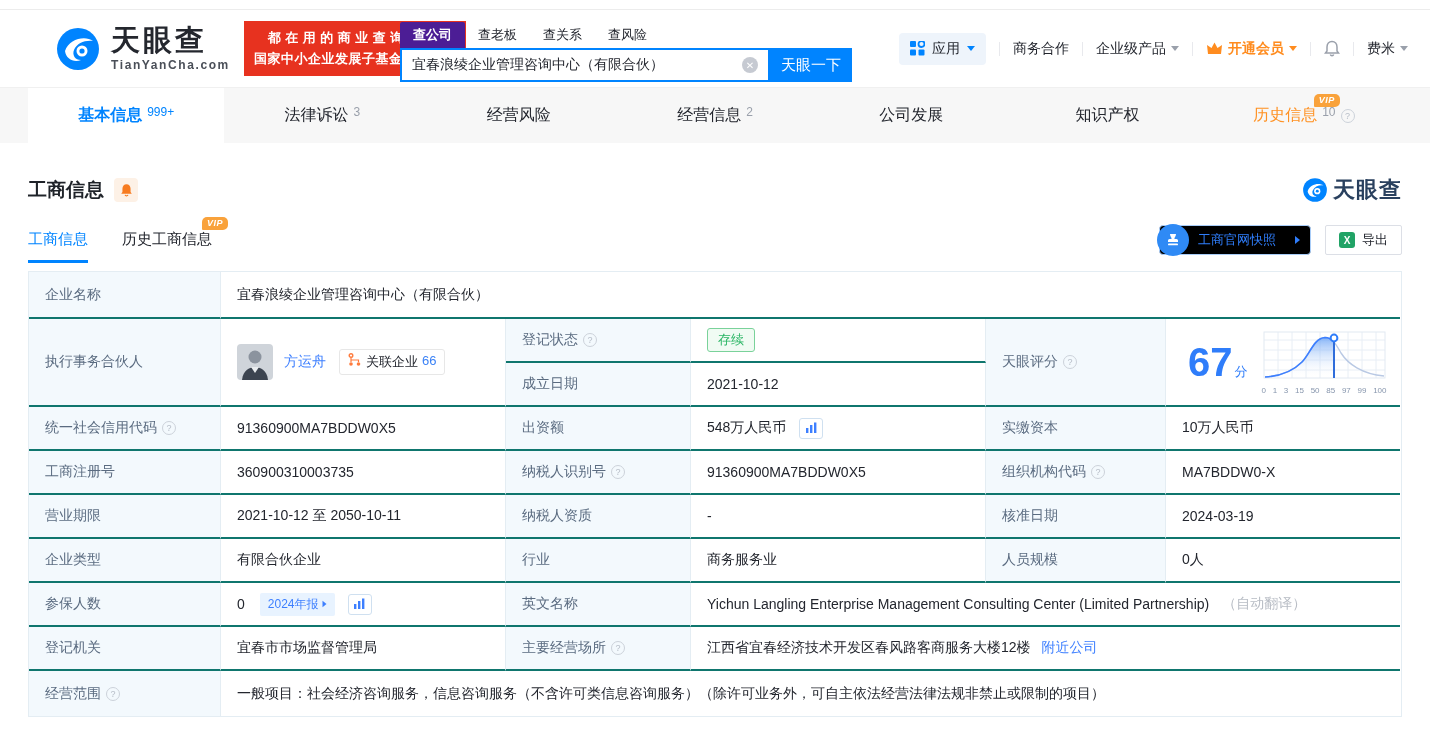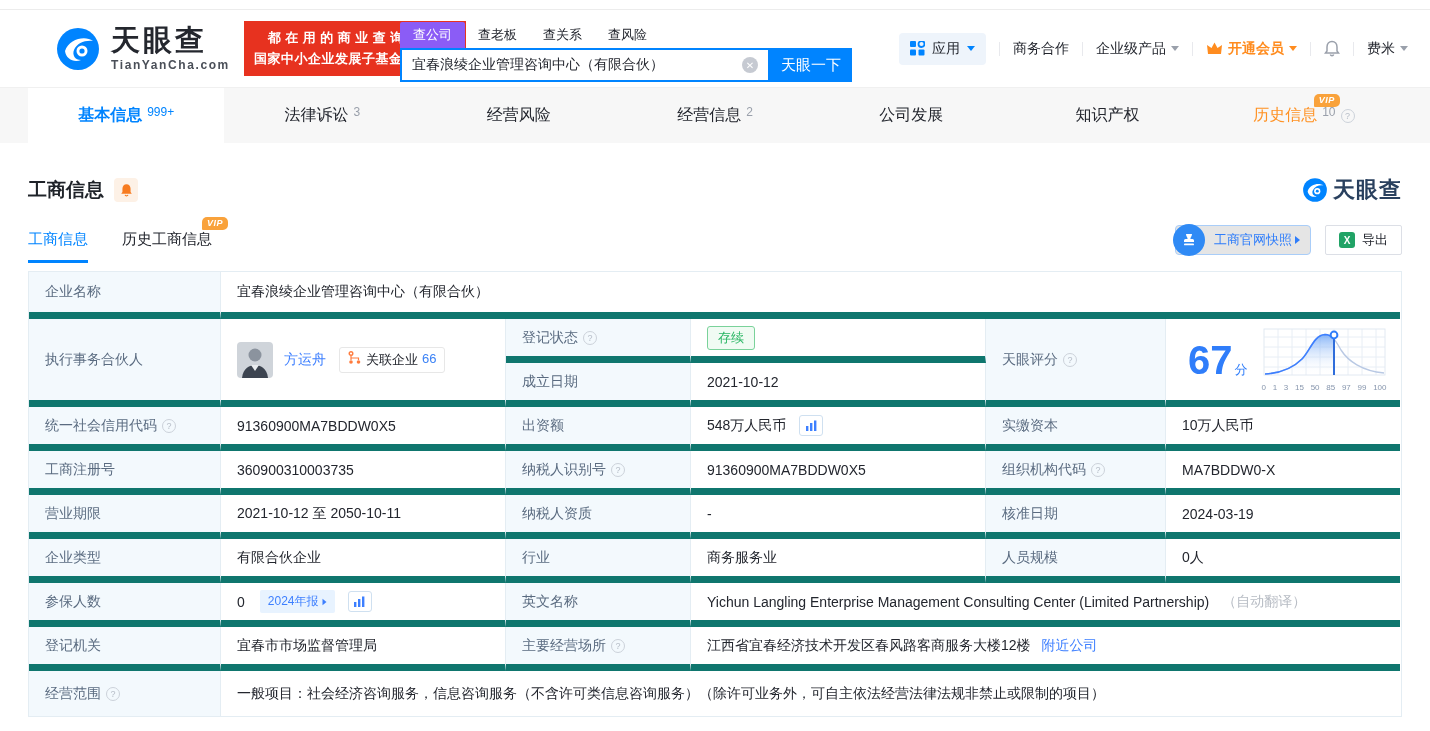--- a/index.html
+++ b/index.html
@@ -14,21 +14,21 @@
   .logo-text .t1 { font-size:29px; font-weight:bold; color:#24272e; letter-spacing:3px; line-height:1; }
   .logo-text .t2 { font-size:12px; color:#4a4f58; font-weight:bold; letter-spacing:1.6px; margin-top:3px; }
   .promo { margin-left:14px; background:#e7321f; color:#fff; padding:7px 10px; font-weight:bold;
     font-size:13px; text-align:center; line-height:1.55; }
   .promo .p1 { letter-spacing:4.5px; }
   .promo .p2 { letter-spacing:0.5px; }
 
   .searchwrap { position:absolute; left:400px; top:12px; }
   .stabs { display:flex; }
   .stab { font-size:13px; padding:4px 13px; cursor:pointer; color:#23262e; }
-  .stab.active { background:#8b5cf6; color:#fff; font-weight:normal; border-radius:2px 2px 0 0; }
+  .stab.active { background:#4c1d95; color:#fff; font-weight:bold; border-radius:2px 2px 0 0; }
   .sbox { display:flex; width:452px; }
   .sinput { flex:1; height:34px; border:2px solid #0084ff; background:#fff;
     display:flex; align-items:center; padding:0 10px; }
   .sinput input { border:none; outline:none; flex:1; font-size:14px; color:#23262e; background:transparent; }
   .clear { width:16px; height:16px; border-radius:50%; background:#c6cad2; color:#fff; font-size:10px;
     display:flex; align-items:center; justify-content:center; cursor:pointer; flex:none; }
   .sbtn { width:82px; height:34px; background:#0084ff; color:#fff; font-size:15px; border:none;
     cursor:pointer; display:flex; align-items:center; justify-content:center; }
 
   .hnav { margin-left:auto; display:flex; align-items:center; gap:13px; font-size:14px; }
@@ -64,37 +64,37 @@
     display:flex; align-items:center; justify-content:center; cursor:pointer; }
   .brand { margin-left:auto; display:flex; align-items:center; gap:5px; font-size:22px;
     font-weight:bold; color:#29405e; letter-spacing:1px; }
 
   .subrow { display:flex; align-items:flex-end; margin-top:20px; }
   .subtab { font-size:15px; margin-right:34px; padding-bottom:11px; position:relative; cursor:pointer;
     border-bottom:3px solid transparent; }
   .subtab.active { color:#0084ff; border-bottom-color:#0084ff; }
   .subtab .vipchip { position:absolute; top:-13px; right:-16px; }
   .actions { margin-left:auto; display:flex; gap:14px; align-items:center; margin-bottom:8px; }
-  .snap { position:relative; display:flex; align-items:center; gap:3px; height:30px;
+  .snap { position:relative; display:flex; align-items:center; gap:19px; height:30px;
     border:1px solid #a9cdf8; border-radius:4px; color:#2f7dfa; font-size:13px;
-    background:#e5e5e5; padding:0 10px 0 38px; cursor:pointer; }
+    background:#000000; padding:0 10px 0 38px; cursor:pointer; }
   .stampc { position:absolute; left:-3px; top:-2px; width:32px; height:32px; border-radius:50%;
     background:#2f8af5; display:flex; align-items:center; justify-content:center; }
   .tri { width:0; height:0; border-top:4px solid transparent; border-bottom:4px solid transparent;
     border-left:5px solid #2f7dfa; display:inline-block; }
   .export { display:flex; align-items:center; gap:7px; height:30px; border:1px solid #dcdfe6;
     border-radius:2px; padding:0 13px; font-size:13px; background:#fff; cursor:pointer; color:#23262e; }
   .xls { width:16px; height:16px; background:#21a366; border-radius:3px; color:#fff; font-size:10px;
     font-weight:bold; display:flex; align-items:center; justify-content:center; }
 
   
   .table { margin-top:8px; border:1px solid #e4edf3; display:grid;
     grid-template-columns:192px 285px 185px 295px 180px 234px;
     grid-template-rows:47px 44px 44px 44px 44px 44px 44px 44px 44px 45px; }
-  .cell { border-right:1px solid #e4edf3; border-bottom:7px solid #0f766e; display:flex;
+  .cell { border-right:1px solid #e4edf3; border-bottom:2px solid #0f766e; display:flex;
     align-items:center; padding:0 16px; font-size:14px; background:#fff; overflow:hidden; gap:5px; }
   .cell.lb { background:#f3f9fd; color:#5a6b80; }
   .cell.ce { border-right:none; }
   .cell.re { border-bottom:none; }
   .green { border:1px solid #7ad29a; background:#f0fbf3; color:#2bb665; padding:2px 10px;
     border-radius:3px; font-size:13px; }
   .blue-link { color:#3d7fff; cursor:pointer; text-decoration:none; }
   .avatar { width:36px; height:36px; border-radius:4px; overflow:hidden; flex:none; cursor:pointer; margin-right:6px; }
   .relbadge { display:inline-flex; gap:4px; border:1px solid #e7e7e7;
     border-radius:3px; padding:3px 8px; font-size:13px; margin-left:8px; cursor:pointer; }

